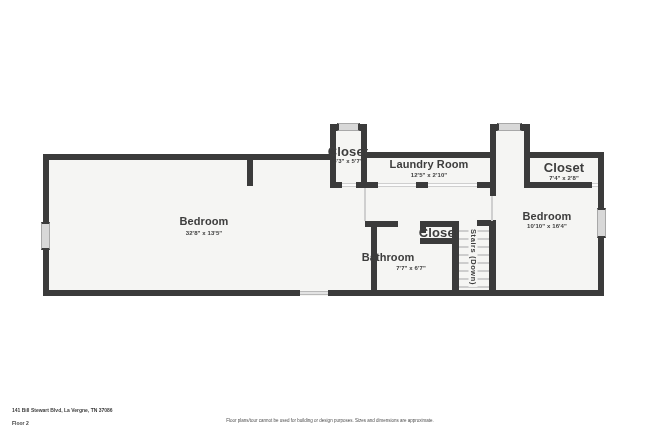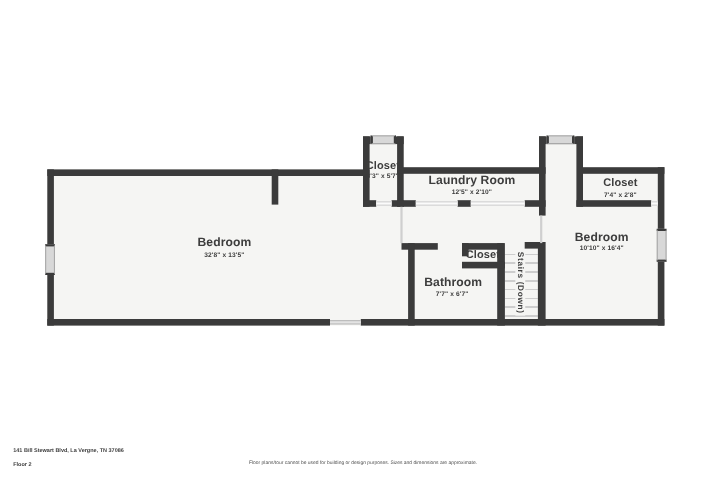--- a/index.html
+++ b/index.html
@@ -27,21 +27,21 @@
   .opening-bar{position:absolute;background:#e3e3e3;
     border-top:1px solid #b9b9b9;border-bottom:1px solid #b9b9b9;
     box-sizing:border-box;}
   .doorline{position:absolute;background:#cfcfcf;}
   .treads{position:absolute;
     background:repeating-linear-gradient(to bottom,transparent 0 6.5px,#cdcdcd 6.5px 8px);}
   .room-label{position:absolute;transform:translate(-50%,-50%);
     font-size:11px;font-weight:700;white-space:nowrap;letter-spacing:.1px;}
   .room-dims{position:absolute;transform:translate(-50%,-50%);
     font-size:6px;font-weight:600;white-space:nowrap;letter-spacing:.1px;}
-  .room-label.small{font-size:10px;}
+  .room-label.small{font-size:13px;}
   .stairs-label{position:absolute;transform:translate(-50%,-50%) rotate(90deg);
     font-size:7.5px;font-weight:700;white-space:nowrap;letter-spacing:.6px;
     background:var(--color-floor,#f5f5f3);padding:0 2px;}
   .footer-address{position:absolute;font-size:5px;font-weight:700;white-space:nowrap;}
   .footer-floor{position:absolute;font-size:5px;font-weight:700;white-space:nowrap;}
   .footer-disclaimer{position:absolute;transform:translateX(-50%);
     font-size:4.5px;font-weight:400;color:#4d4d4d;white-space:nowrap;}
 </style>
 </head>
 <body>
@@ -106,21 +106,21 @@
   <div class="room-dims" style="left:429px;top:175px;">12'5" x 2'10"</div>
 
   <div class="room-label small" style="left:564px;top:167px;">Closet</div>
   <div class="room-dims" style="left:564px;top:178px;">7'4" x 2'8"</div>
 
   <div class="room-label" style="left:547px;top:216px;">Bedroom</div>
   <div class="room-dims" style="left:547px;top:226px;">10'10" x 16'4"</div>
 
   <div class="room-label small" style="left:439px;top:232px;">Closet</div>
 
-  <div class="room-label" style="left:412px;top:257px;">Bathroom</div>
+  <div class="room-label" style="left:388px;top:257px;">Bathroom</div>
   <div class="room-dims" style="left:411px;top:268px;">7'7" x 6'7"</div>
 
   <div class="stairs-label" style="left:473px;top:257px;">Stairs (Down)</div>
 
   <div class="footer-address" style="left:12px;top:407px;">141 Bill Stewart Blvd, La Vergne, TN 37086</div>
   <div class="footer-floor" style="left:12px;top:420px;">Floor 2</div>
   <div class="footer-disclaimer" style="left:330px;top:418px;">Floor plans/tour cannot be used for building or design purposes. Sizes and dimensions are approximate.</div>
 
 </div>
 

